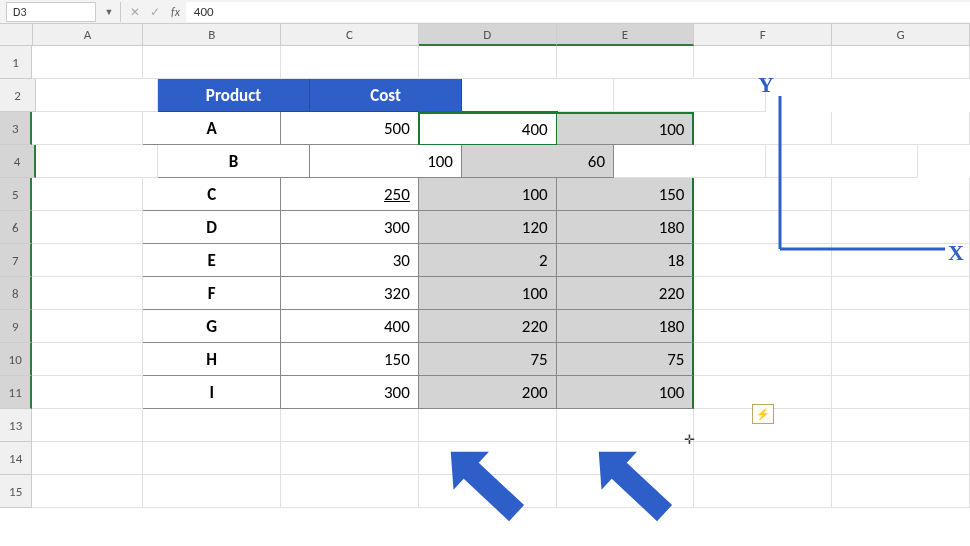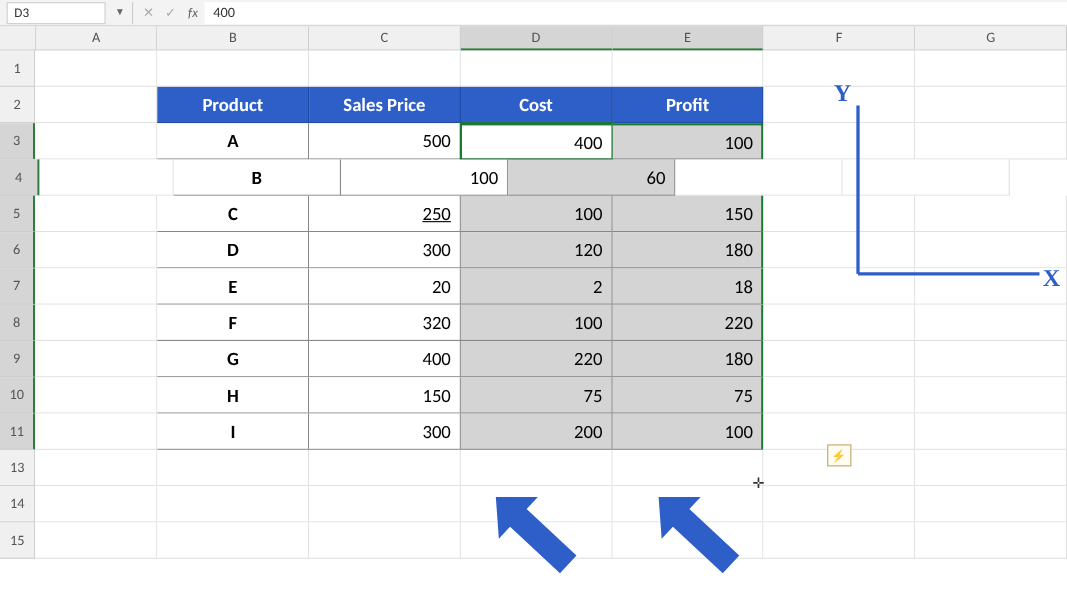--- a/index.html
+++ b/index.html
@@ -162,23 +162,21 @@
         <div class="cell" style="width: 152px; height: 33px;"></div>
         <div class="cell" style="width: 152px; height: 33px;"></div>
         <div class="cell" style="width: 152px; height: 33px;"></div>
         <div class="cell" style="width: 152px; height: 33px;"></div>
         <div class="cell" style="width: 152px; height: 33px;"></div>
       </div>
       <div class="row" style="height: 33px;">
         <div class="row-h" style="height: 33px;">2</div>
         <div class="cell" style="width: 122px; height: 33px;"></div>
         <div class="cell thead" style="width: 152px; height: 33px;">Product</div>
-        <div class="cell thead" style="width: 152px; height: 33px;">Sales Price</div>
         <div class="cell thead" style="width: 152px; height: 33px;">Cost</div>
-        <div class="cell thead" style="width: 152px; height: 33px;">Profit</div>
         <div class="cell" style="width: 152px; height: 33px;"></div>
         <div class="cell" style="width: 152px; height: 33px;"></div>
       </div>
       <div class="row" style="height: 33px;">
         <div class="row-h sel" style="height: 33px;">3</div>
         <div class="cell" style="width: 122px; height: 33px;"></div>
         <div class="cell tcell first-col" style="width: 152px; height: 33px;">A</div>
         <div class="cell tcell num" style="width: 152px; height: 33px;">500</div>
         <div class="cell tcell num sel-bg active-cell sel-border-top" style="width: 152px; height: 33px;">400</div>
         <div class="cell tcell num sel-bg sel-border-right sel-border-top" style="width: 152px; height: 33px;">100</div>
@@ -211,21 +209,21 @@
         <div class="cell tcell num" style="width: 152px; height: 33px;">300</div>
         <div class="cell tcell num sel-bg" style="width: 152px; height: 33px;">120</div>
         <div class="cell tcell num sel-bg sel-border-right" style="width: 152px; height: 33px;">180</div>
         <div class="cell" style="width: 152px; height: 33px;"></div>
         <div class="cell" style="width: 152px; height: 33px;"></div>
       </div>
       <div class="row" style="height: 33px;">
         <div class="row-h sel" style="height: 33px;">7</div>
         <div class="cell" style="width: 122px; height: 33px;"></div>
         <div class="cell tcell first-col" style="width: 152px; height: 33px;">E</div>
-        <div class="cell tcell num" style="width: 152px; height: 33px;">20</div>
+        <div class="cell tcell num" style="width: 152px; height: 33px;">30</div>
         <div class="cell tcell num sel-bg" style="width: 152px; height: 33px;">2</div>
         <div class="cell tcell num sel-bg sel-border-right" style="width: 152px; height: 33px;">18</div>
         <div class="cell" style="width: 152px; height: 33px;"></div>
         <div class="cell" style="width: 152px; height: 33px;"></div>
       </div>
       <div class="row" style="height: 33px;">
         <div class="row-h sel" style="height: 33px;">8</div>
         <div class="cell" style="width: 122px; height: 33px;"></div>
         <div class="cell tcell first-col" style="width: 152px; height: 33px;">F</div>
         <div class="cell tcell num" style="width: 152px; height: 33px;">320</div>

